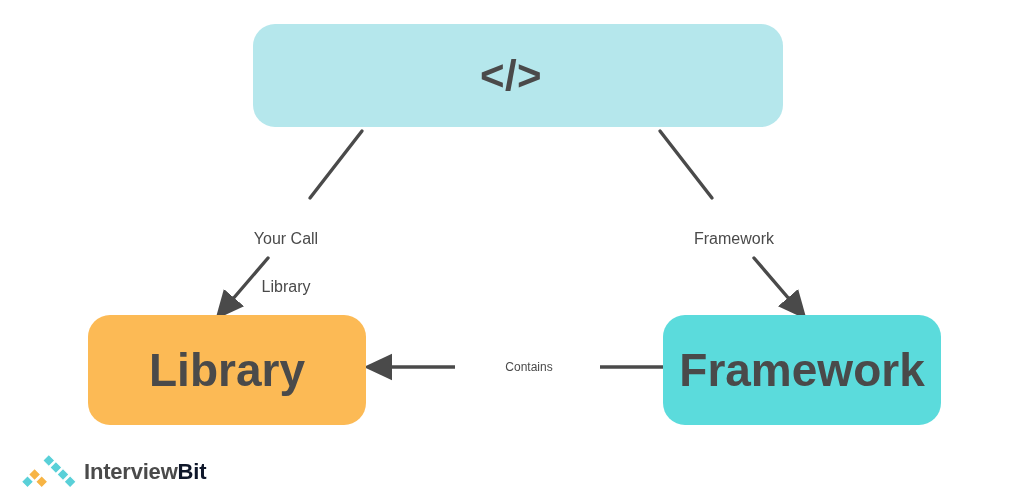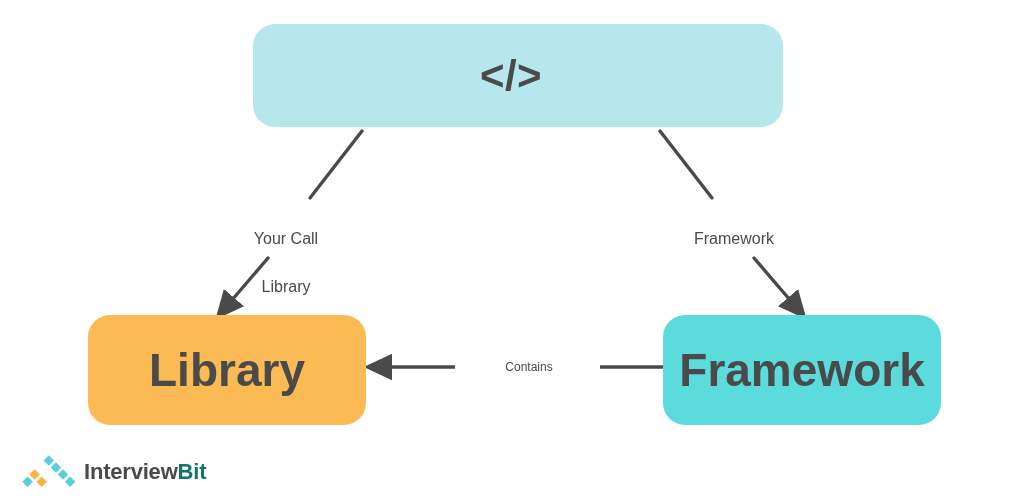--- a/index.html
+++ b/index.html
@@ -104,21 +104,21 @@
     width: 56px;
     height: 34px;
     margin-right: 8px;
   }
   #logo-text {
     font-size: 22px;
     font-weight: bold;
     letter-spacing: -0.2px;
   }
   #logo-text .w1 { color: #4a4a4a; }
-  #logo-text .w2 { color: #0f766e; }
+  #logo-text .w2 { color: #0f172a; }
 </style>
 </head>
 <body>
 
 <div id="canvas">
 
   <svg class="arrows" viewBox="0 0 1025 500">
     <defs>
       <marker id="arrowhead" markerWidth="9" markerHeight="9" refX="3.6" refY="4.5" orient="auto">
         <path d="M0,0.6 L8.4,4.5 L0,8.4 z" fill="#4a4a4a"></path>

